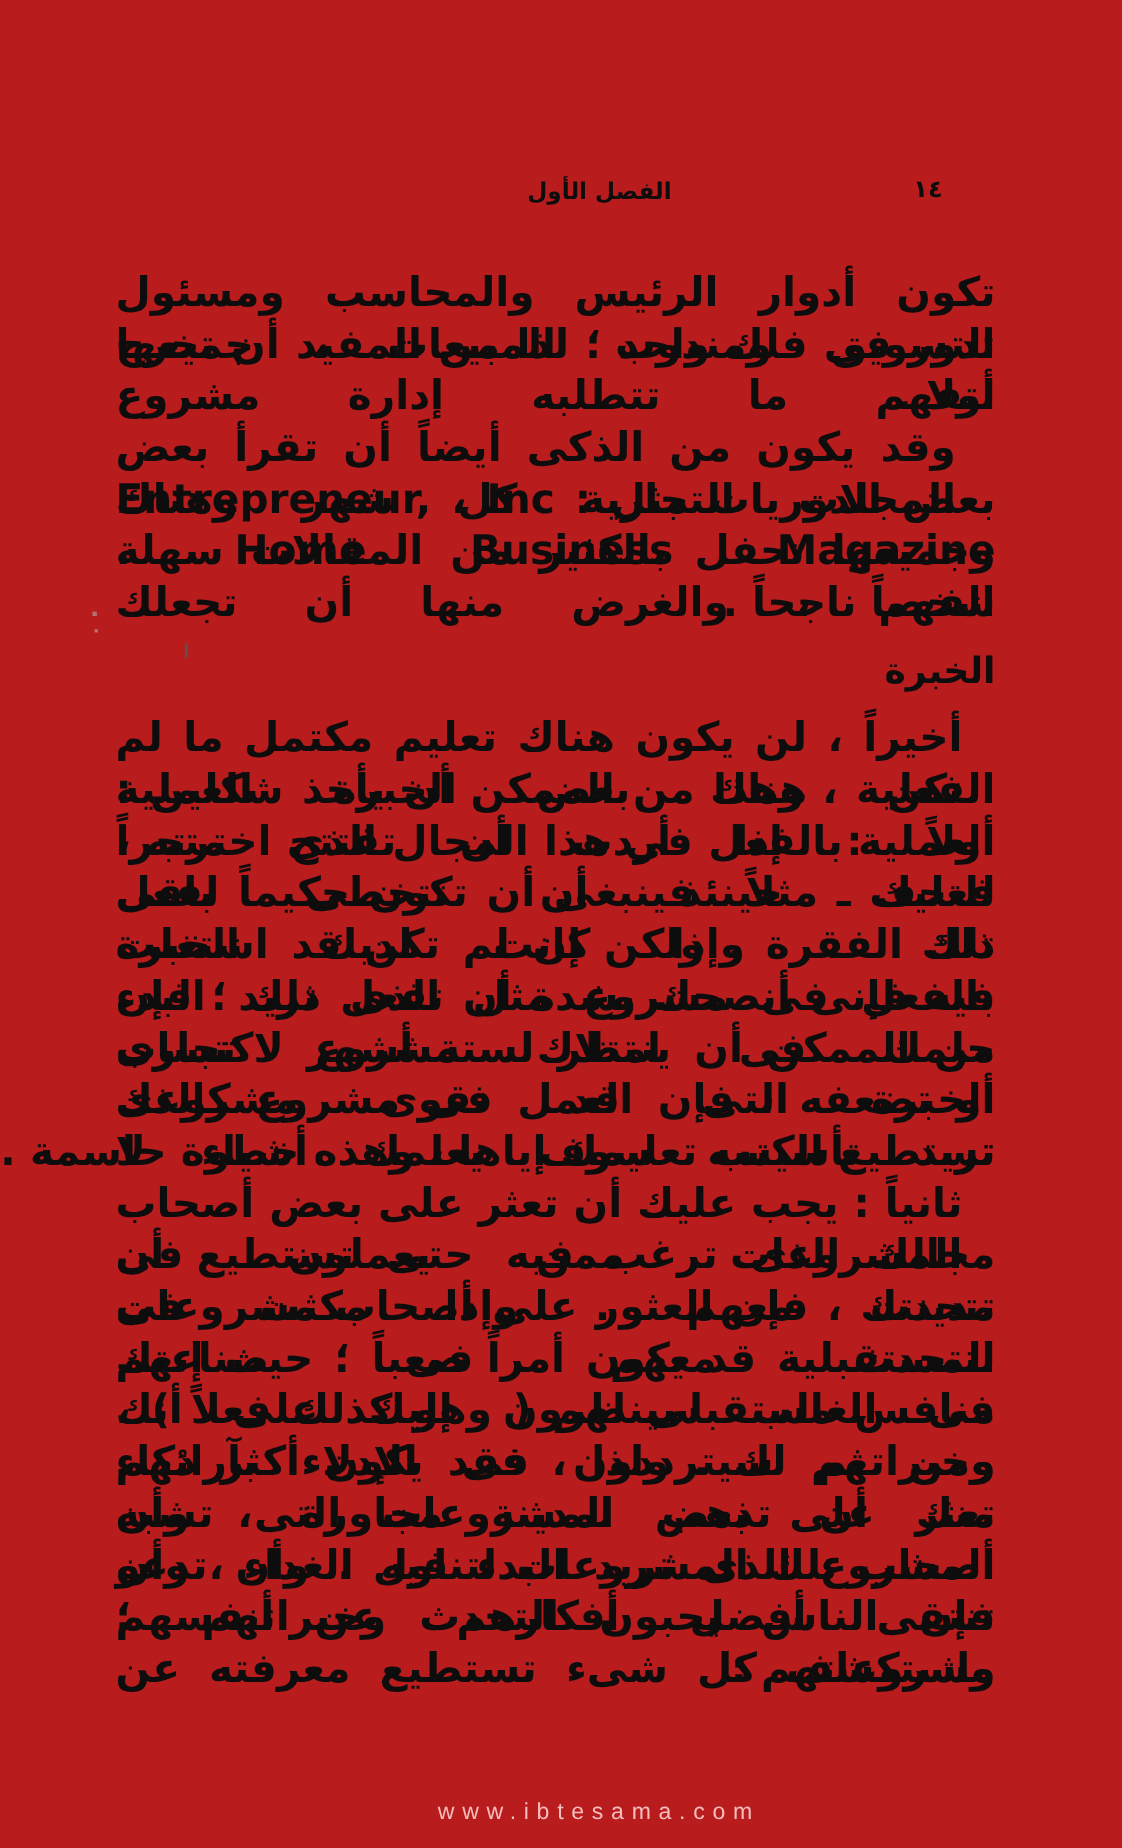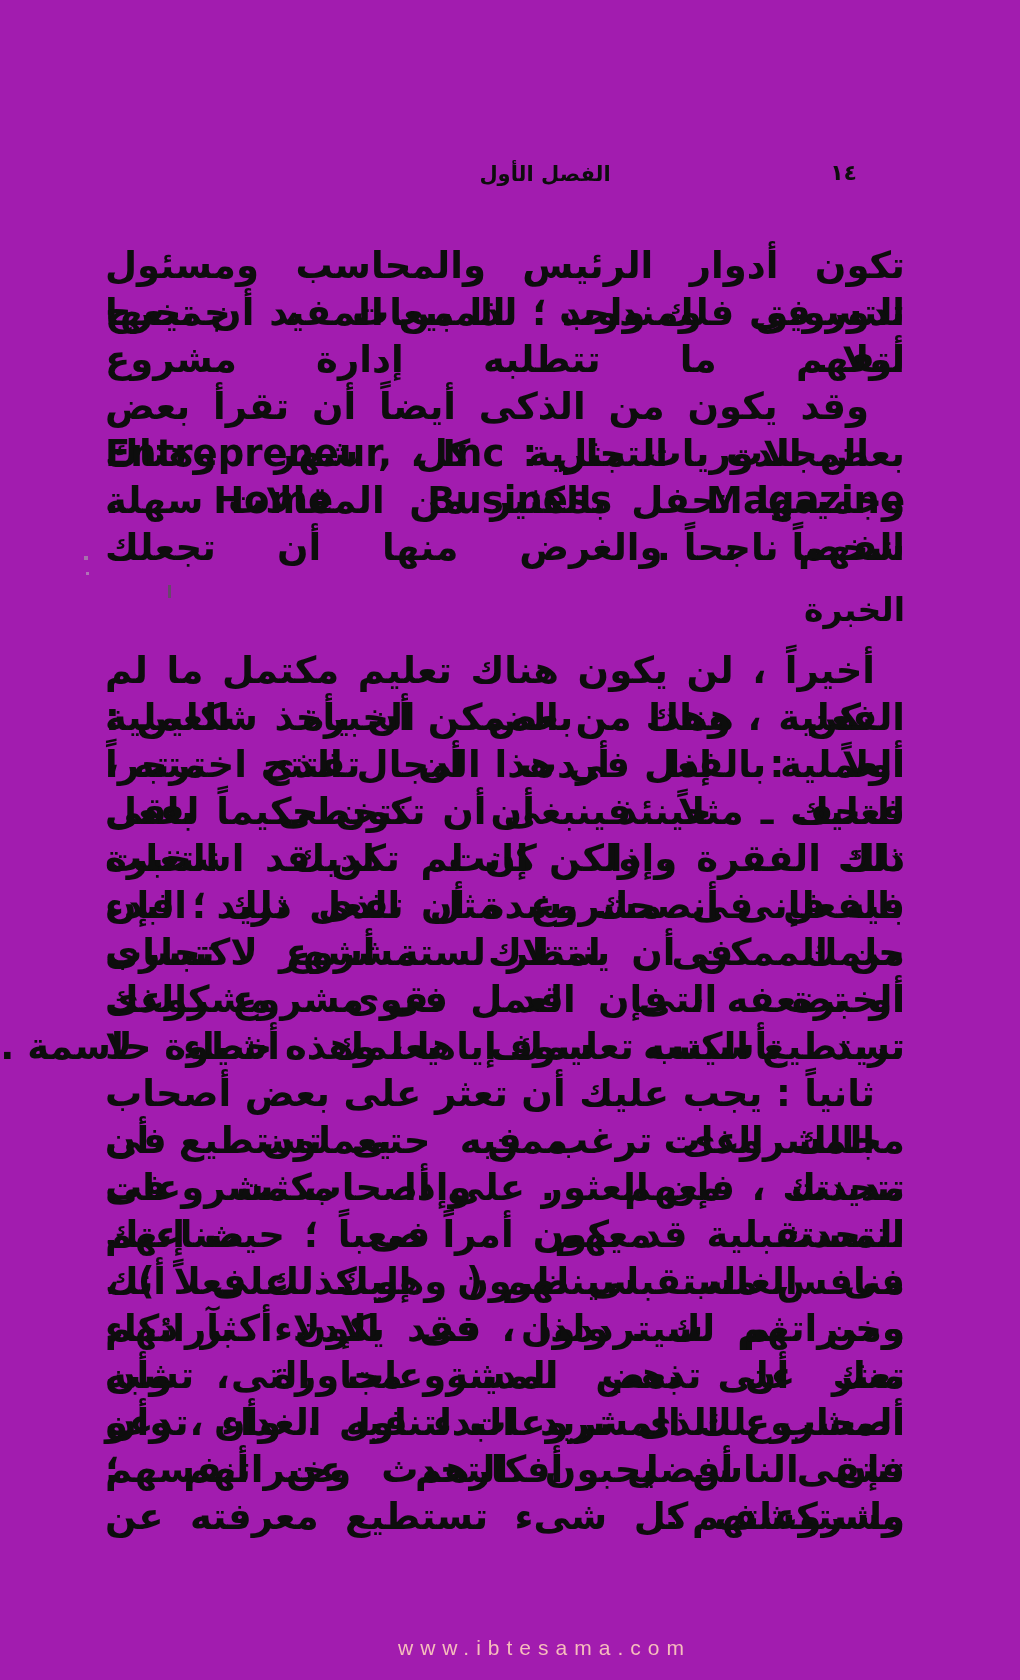--- a/index.html
+++ b/index.html
@@ -1,19 +1,19 @@
 <!DOCTYPE html>
 <html dir="rtl" lang="ar"><head>
 <meta charset="utf-8">
 <style>
   html,body{margin:0;padding:0;background:#e8e8e8;}
   .page{
     position:relative;
     width:1020px;height:1680px;
-    background:#a21caf;
+    background:#b91c1c;
     overflow:hidden;
     font-family:"DejaVu Sans",sans-serif;
     color:#0d0d0d;
     direction:rtl;
   }
   
   .chapter-title{
     position:absolute;top:162px;left:70px;right:0;
     text-align:center;
     font-size:21px;font-weight:bold;

